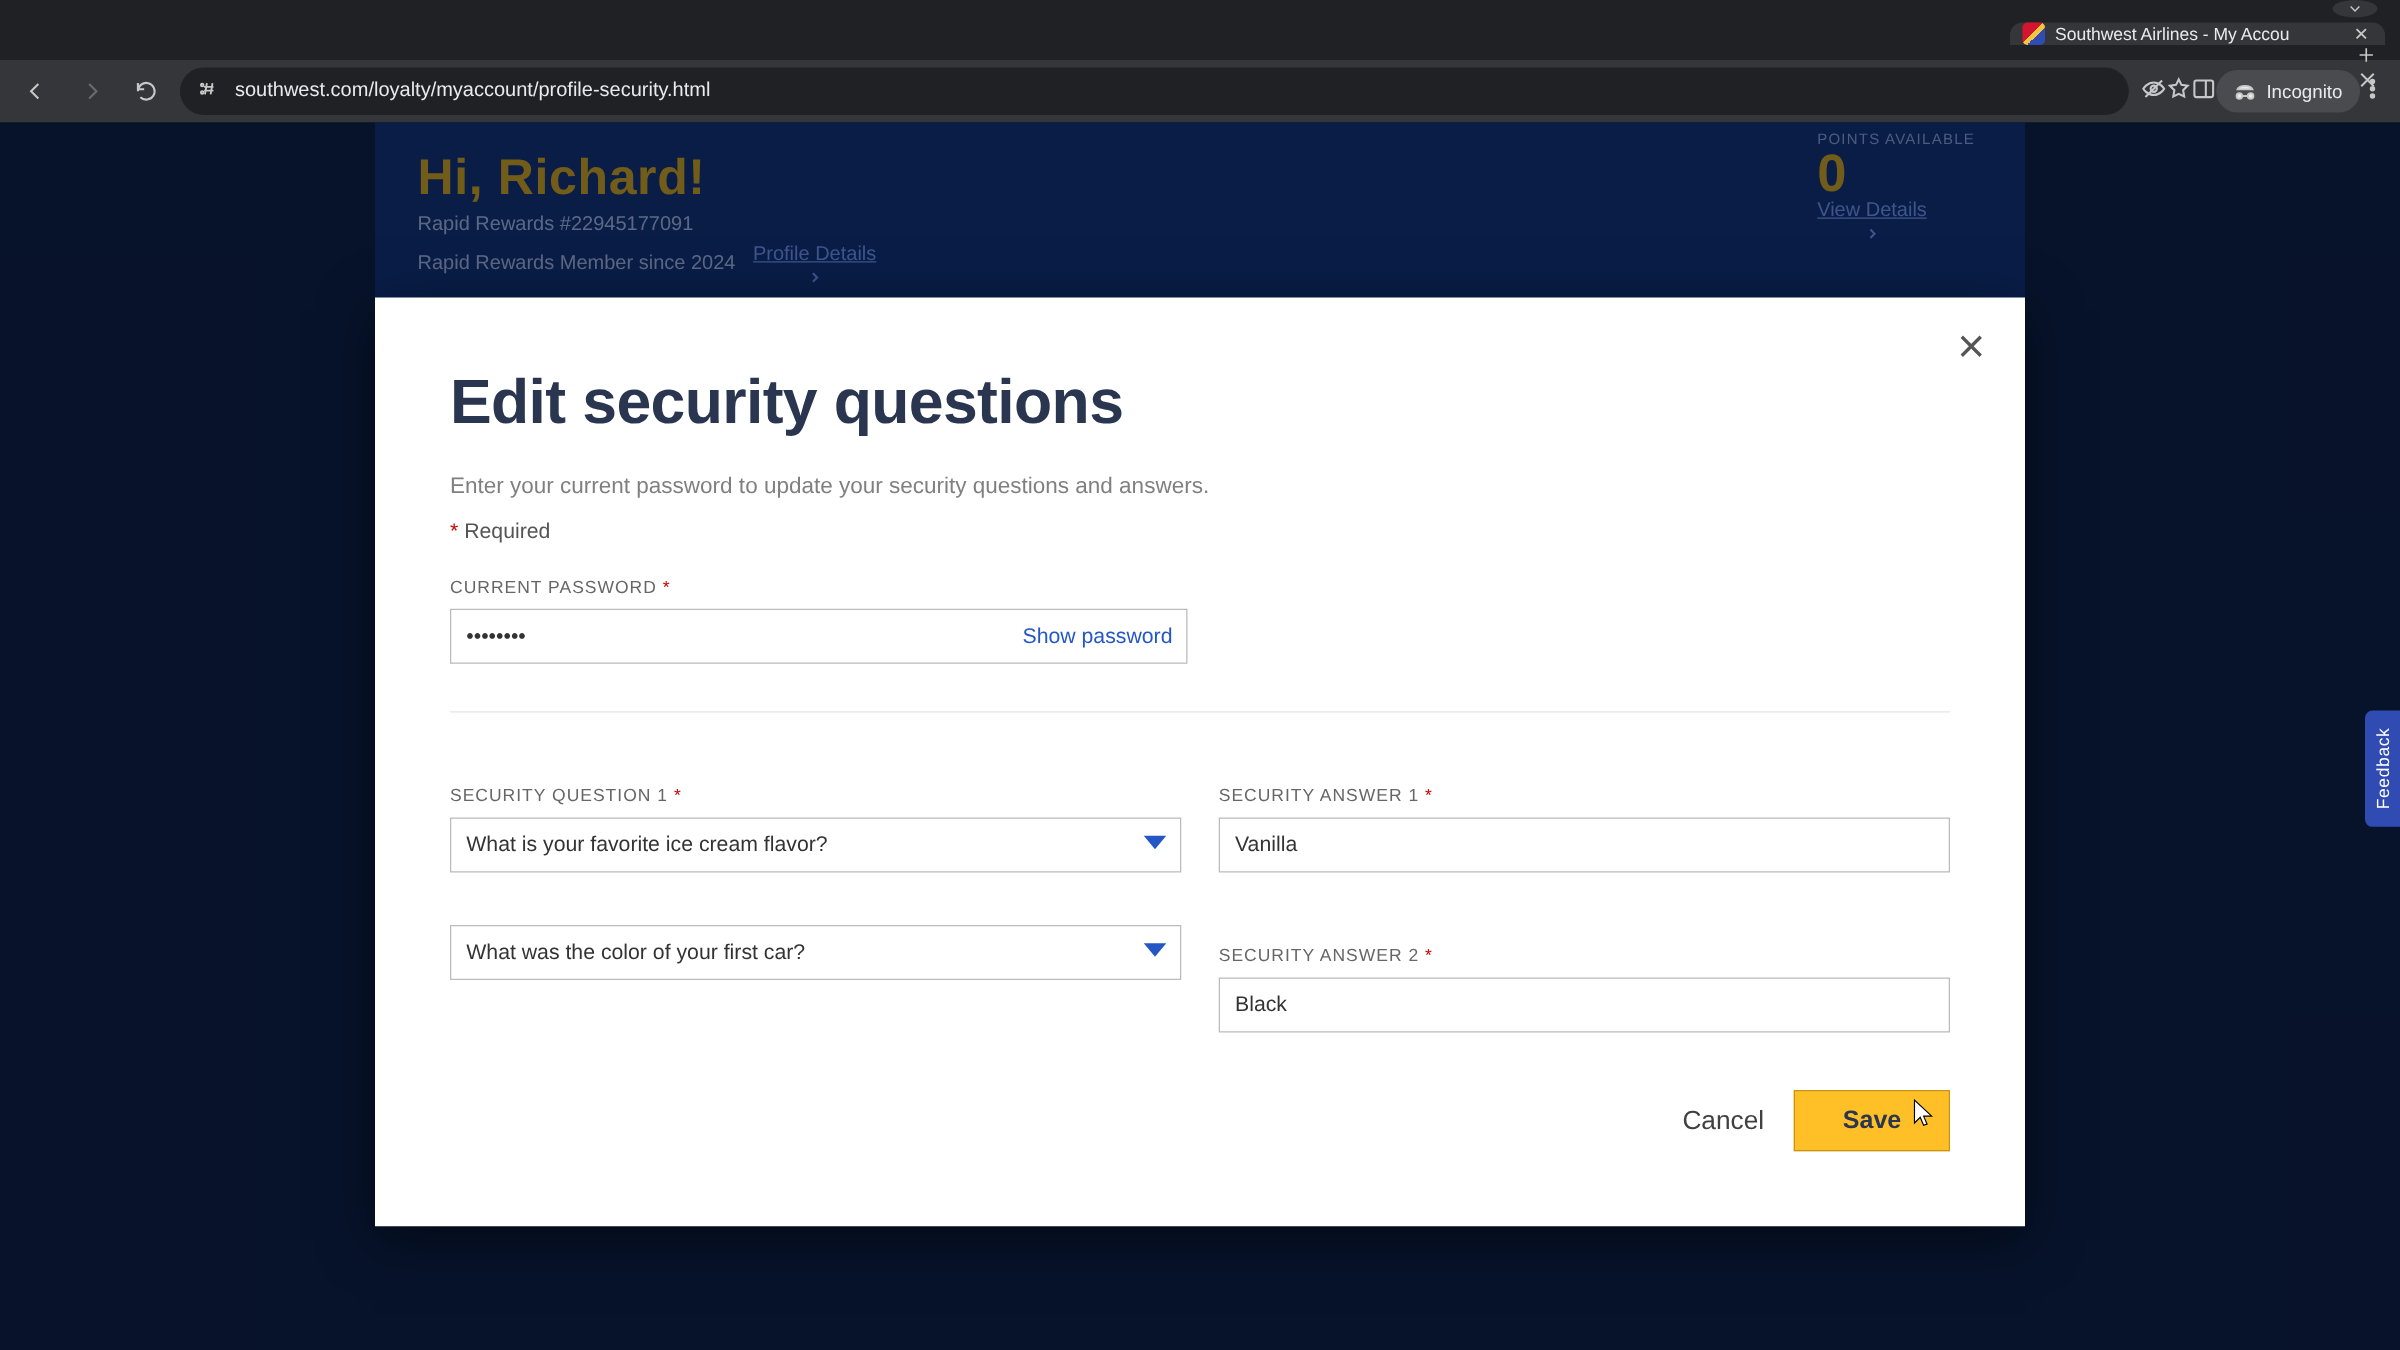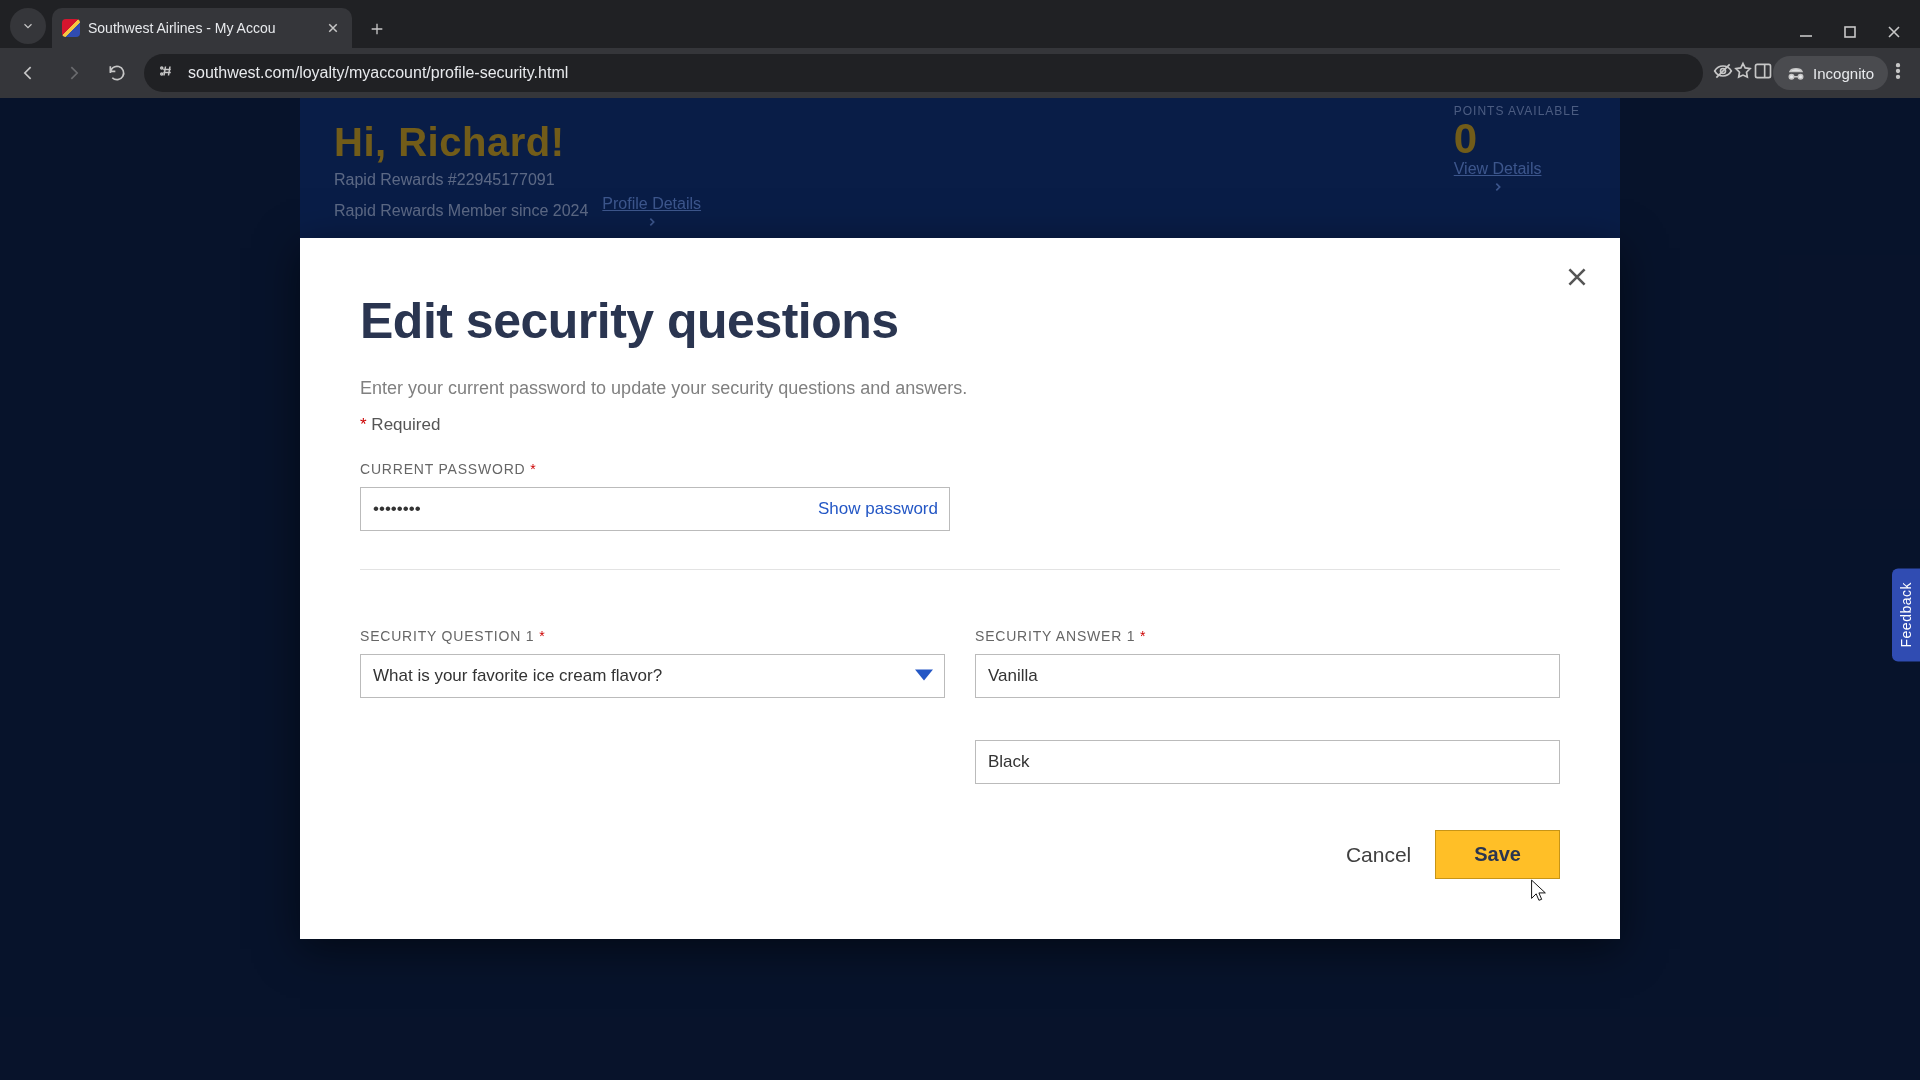--- a/index.html
+++ b/index.html
@@ -1,20 +1,20 @@
 <!DOCTYPE html>
 <html><head>
 <meta charset="utf-8">
 <style>
   * { box-sizing: border-box; margin: 0; padding: 0; }
   html, body { width: 1920px; height: 1080px; overflow: hidden; font-family: Arial, Helvetica, sans-serif; }
   body { background: #202124; }
 
   
-  .browser-titlebar { height: 48px; background: #202124; display: flex; align-items: flex-end; padding: 0 12px 0 8px; }
+  .browser-titlebar { height: 48px; background: #202124; display: flex; align-items: flex-end; padding: 0 12px 0 8px; flex-direction: column; }
   .tabs-anchor { width: 36px; height: 36px; background: #35363a; border-radius: 50%; display: flex; align-items: center; justify-content: center; margin: 0 6px 4px 2px; }
   .tabs-anchor svg { width: 14px; height: 14px; fill: #c7c7c7; }
   .tab { height: 40px; min-width: 300px; background: #35363a; border-radius: 10px 10px 0 0; display: flex; align-items: center; padding: 0 10px; color: #e8eaed; font-size: 14px; gap: 8px; }
   .tab .favicon { width: 18px; height: 18px; border-radius: 4px; background: linear-gradient(135deg,#d5152e 0 45%,#f5c542 45% 60%,#304cb2 60% 100%); }
   .tab .title { flex: 1; overflow: hidden; white-space: nowrap; text-overflow: ellipsis; }
   .tab .close { width: 18px; height: 18px; display:flex;align-items:center;justify-content:center; }
   .tab .close svg { width:12px;height:12px;stroke:#c7c7c7;stroke-width:2; }
   .newtab { width: 30px; height: 30px; border-radius: 50%; display:flex;align-items:center;justify-content:center; margin-left:10px; margin-bottom:4px;}
   .newtab svg { width:16px;height:16px;stroke:#c7c7c7;stroke-width:2;}
   .window-controls { margin-left:auto; display:flex; align-items:center; gap:28px; padding-right:6px; padding-bottom:8px;}
@@ -235,22 +235,29 @@
       <div class="col">
         <div class="field-label"><span>SECURITY ANSWER 1</span> <span class="ast">*</span></div>
         <div class="select-wrap">
           <input class="text-input" value="Vanilla" style="">
         </div>
       </div>
     </div>
 
     <div class="row">
       <div class="col">
-      </div>
-      <div class="col">
+        <div class="select-wrap">
+          <input class="text-input" readonly="" value="What was the color of your first car?" style="">
+          <span class="caret"><svg viewBox="0 0 20 12">
+                <path d="M0 0h20L10 12z"></path>
+              </svg></span>
+        </div>
+      </div>
+      <div class="col">
+        <div class="field-label"><span>SECURITY ANSWER 2</span> <span class="ast">*</span></div>
         <div class="select-wrap">
           <input class="text-input" value="Black" style="">
         </div>
       </div>
     </div>
 
     <div class="actions">
       <button class="btn-cancel">Cancel</button>
       <button class="btn-save">Save</button>
     </div>

